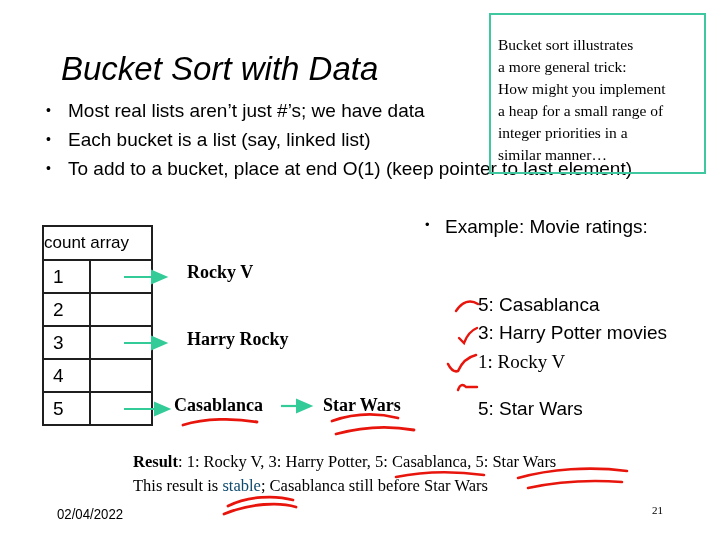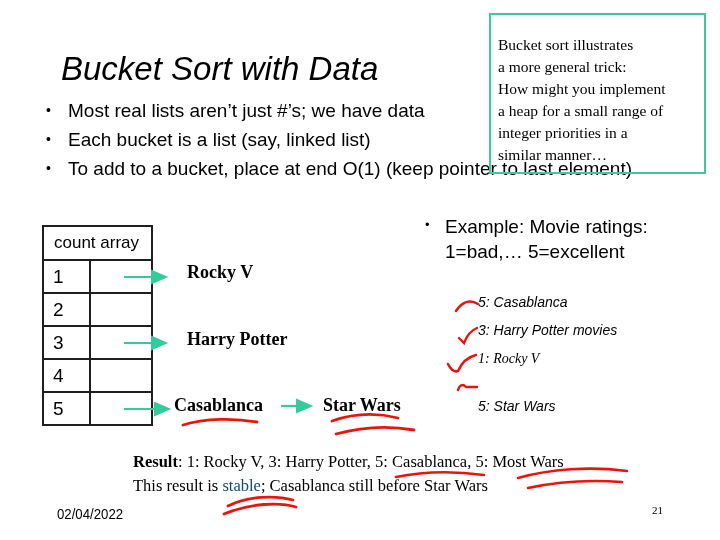--- a/index.html
+++ b/index.html
@@ -33,21 +33,21 @@
   }
   .note-line { white-space:nowrap; }
 
   
   .count-table {
     left:42px; top:225px; width:111px; border:2px solid #1f1f1f;
     box-sizing:border-box; background:#fff;
   }
   .ct-header {
     height:32px; line-height:32px; border-bottom:2px solid #1f1f1f;
-    padding-left:10px; font-size:17px; white-space:nowrap;
+    font-size:17px; white-space:nowrap;
   }
   .ct-row { display:flex; height:31px; border-bottom:2px solid #1f1f1f; }
   .ct-row:last-child { border-bottom:none; }
   .ct-num {
     width:36px; border-right:2px solid #1f1f1f; padding-left:9px;
     font-size:19px; line-height:31px;
   }
   .ct-cell { flex:1; }
 
   
@@ -55,21 +55,21 @@
     font-family:"Liberation Serif", serif; font-weight:bold; font-size:18px;
     white-space:nowrap;
   }
 
   
   .r-bullet { position:absolute; padding-left:27px; font-size:19px; white-space:nowrap; }
   .r-bullet::before {
     content:"\2022"; position:absolute; left:7px; top:1px; font-size:13px;
   }
   .r-plain { position:absolute; font-size:19px; white-space:nowrap; }
-  .r-item  { position:absolute; font-size:14px; white-space:nowrap;font-style:italic; }
+  .r-item  { position:absolute; font-size:19px; white-space:nowrap; }
   .r-item.serif { font-family:"Liberation Serif", serif; }
 
   
   .result {
     left:133px; top:450px; font-family:"Liberation Serif", serif;
     font-size:16.5px; line-height:24px; white-space:nowrap;
   }
   .result .bold { font-weight:bold; }
   .result .blue { color:#0c4a6e; }
 
@@ -125,34 +125,33 @@
       <div class="ct-num">4</div>
       <div class="ct-cell"></div>
     </div>
     <div class="ct-row">
       <div class="ct-num">5</div>
       <div class="ct-cell"></div>
     </div>
   </div>
 
   <div class="abs movie" style="left:187px; top:262px;">Rocky V</div>
-  <div class="abs movie" style="left:187px; top:329px;">Harry Potter</div>
+  <div class="abs movie" style="left:187px; top:329px;">Harry Rocky</div>
   <div class="abs movie" style="left:174px; top:395px;">Casablanca</div>
   <div class="abs movie" style="left:323px; top:395px;">Star Wars</div>
 
   <div class="r-bullet" style="left:418px; top:216px;">Example: Movie ratings:</div>
-  <div class="r-plain" style="left:445px; top:241px;">1=bad,… 5=excellent</div>
 
   <div class="r-item" style="left:478px; top:294px;">5: Casablanca</div>
   <div class="r-item" style="left:478px; top:322px;">3: Harry Potter movies</div>
   <div class="r-item serif" style="left:478px; top:351px;">1: Rocky V</div>
   <div class="r-item" style="left:478px; top:378px;margin-top:20px;">5: Star Wars</div>
 
   <div class="abs result">
-    <div><span class="bold">Result</span><span>: 1: Rocky V, 3: Harry Potter, 5: Casablanca, 5: Most Wars</span></div>
+    <div><span class="bold">Result</span><span>: 1: Rocky V, 3: Harry Potter, 5: Casablanca, 5: Star Wars</span></div>
     <div><span>This result is </span><span class="blue">stable</span><span>; Casablanca still before Star Wars</span></div>
   </div>
 
   <div class="abs footer-date">02/04/2022</div>
   <div class="abs page-number">21</div>
 
   <svg class="overlay" width="720" height="540" viewBox="0 0 720 540">
     <defs>
       <marker id="tealArrow" markerWidth="9" markerHeight="8" refX="6.5" refY="3.5" orient="auto">
         <path d="M0,0 L8,3.5 L0,7 Z" fill="#33cc99"></path>

